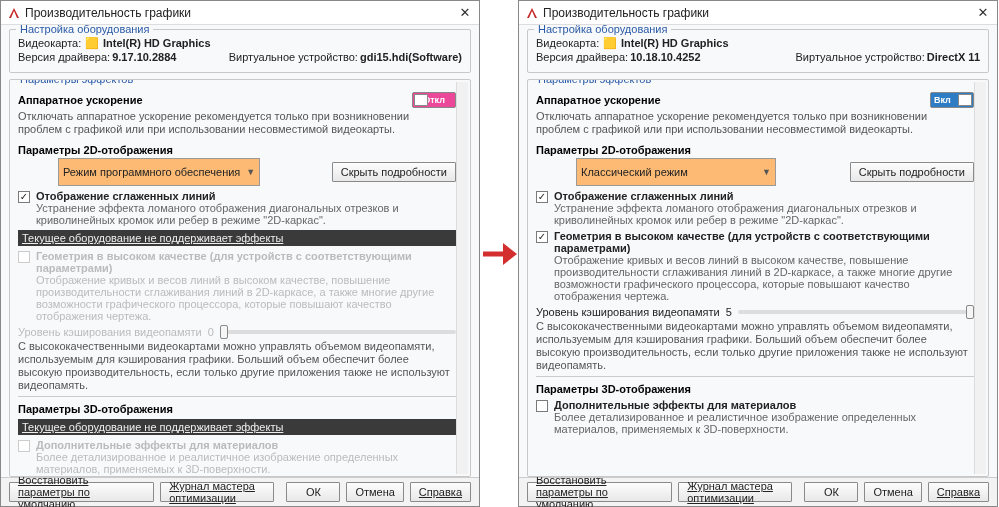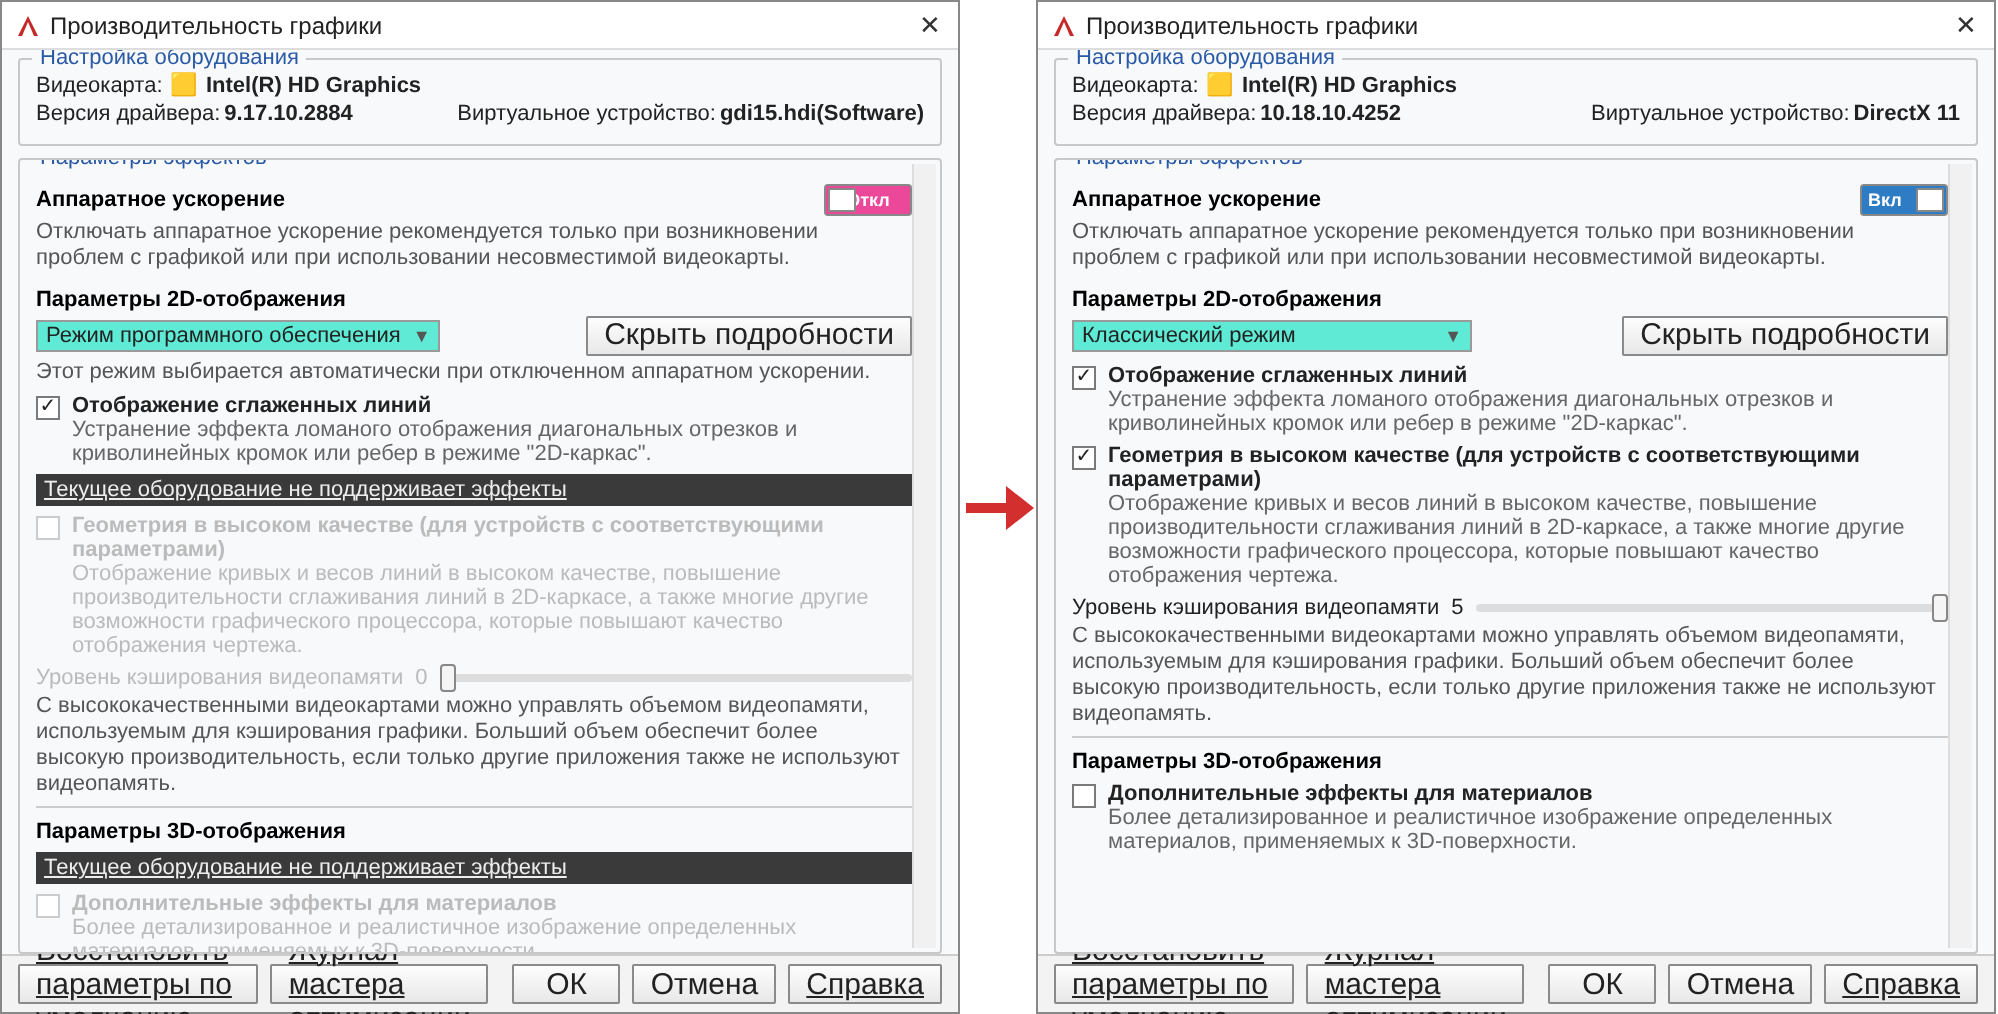--- a/index.html
+++ b/index.html
@@ -70,28 +70,29 @@
     padding:0 3px; justify-content:center;
   }
   .toggle.on { background:#2e7cc3; justify-content:flex-start;}
   .toggle .knob {
     position:absolute; top:1px; width:14px; height:12px; background:#fff; border:1px solid #888; border-radius:1px;
   }
   .toggle.off .knob { left:1px; }
   .toggle.on .knob { right:1px; }
   .note { color:#555; margin-top:2px; line-height:13px;}
   .select {
-    border:1px solid #9a9a9a; background:#5eead4; height:16px; display:flex; align-items:center; padding:0 4px; min-width:200px;
+    border:1px solid #9a9a9a; background:#fdba74; height:28px; display:flex; align-items:center; padding:0 4px; min-width:200px;
     justify-content:space-between;
+    margin-left:40px;
   }
   .select .chev { font-size:9px; color:#555; margin-left:6px;}
   .btn {
     border:1px solid #8a8a8a; background:linear-gradient(#fdfdfd,#e8e8e8);
     height:20px; padding:0 8px; display:inline-flex; align-items:center;
-    font-size:15px; border-radius:1px;
+    font-size:11px; border-radius:1px;
   }
   .btn.u { text-decoration:underline; }
   .cb-row { display:flex; gap:6px; margin-top:4px; align-items:flex-start;}
   .cb { width:12px;height:12px;border:1px solid #7a7a7a;background:#fff;flex-shrink:0;margin-top:1px;display:flex;align-items:center;justify-content:center;font-size:10px;line-height:10px;}
   .cb.checked::after{content:"✓";color:#222;}
   .cb.disabled{border-color:#ccc;}
   .cb-text .t { font-weight:600;}
   .cb-text .d { color:#666; line-height:12px;}
   .cb-text.disabled .t,.cb-text.disabled .d { color:#bbb; }
   .blackbar {
@@ -174,21 +175,20 @@
       <div class="section-head" style="margin-top:8px;">
           <span>Параметры 2D-отображения</span>
         </div>
       <div class="row" style="justify-content:space-between;margin-top:2px;">
         <div class="select">
             <span>Режим программного обеспечения</span>
             <span class="chev">▼</span>
           </div>
         <div class="btn">Скрыть подробности</div>
       </div>
-      <div class="note">Этот режим выбирается автоматически при отключенном аппаратном ускорении.</div>
 
       <div class="cb-row">
         <div class="cb checked"></div>
         <div class="cb-text">
             <div class="t">Отображение сглаженных линий</div>
             <div class="d">Устранение эффекта ломаного отображения диагональных отрезков и криволинейных кромок или ребер в режиме "2D-каркас".</div>
           </div>
       </div>
 
       <div class="blackbar">Текущее оборудование не поддерживает эффекты</div>

